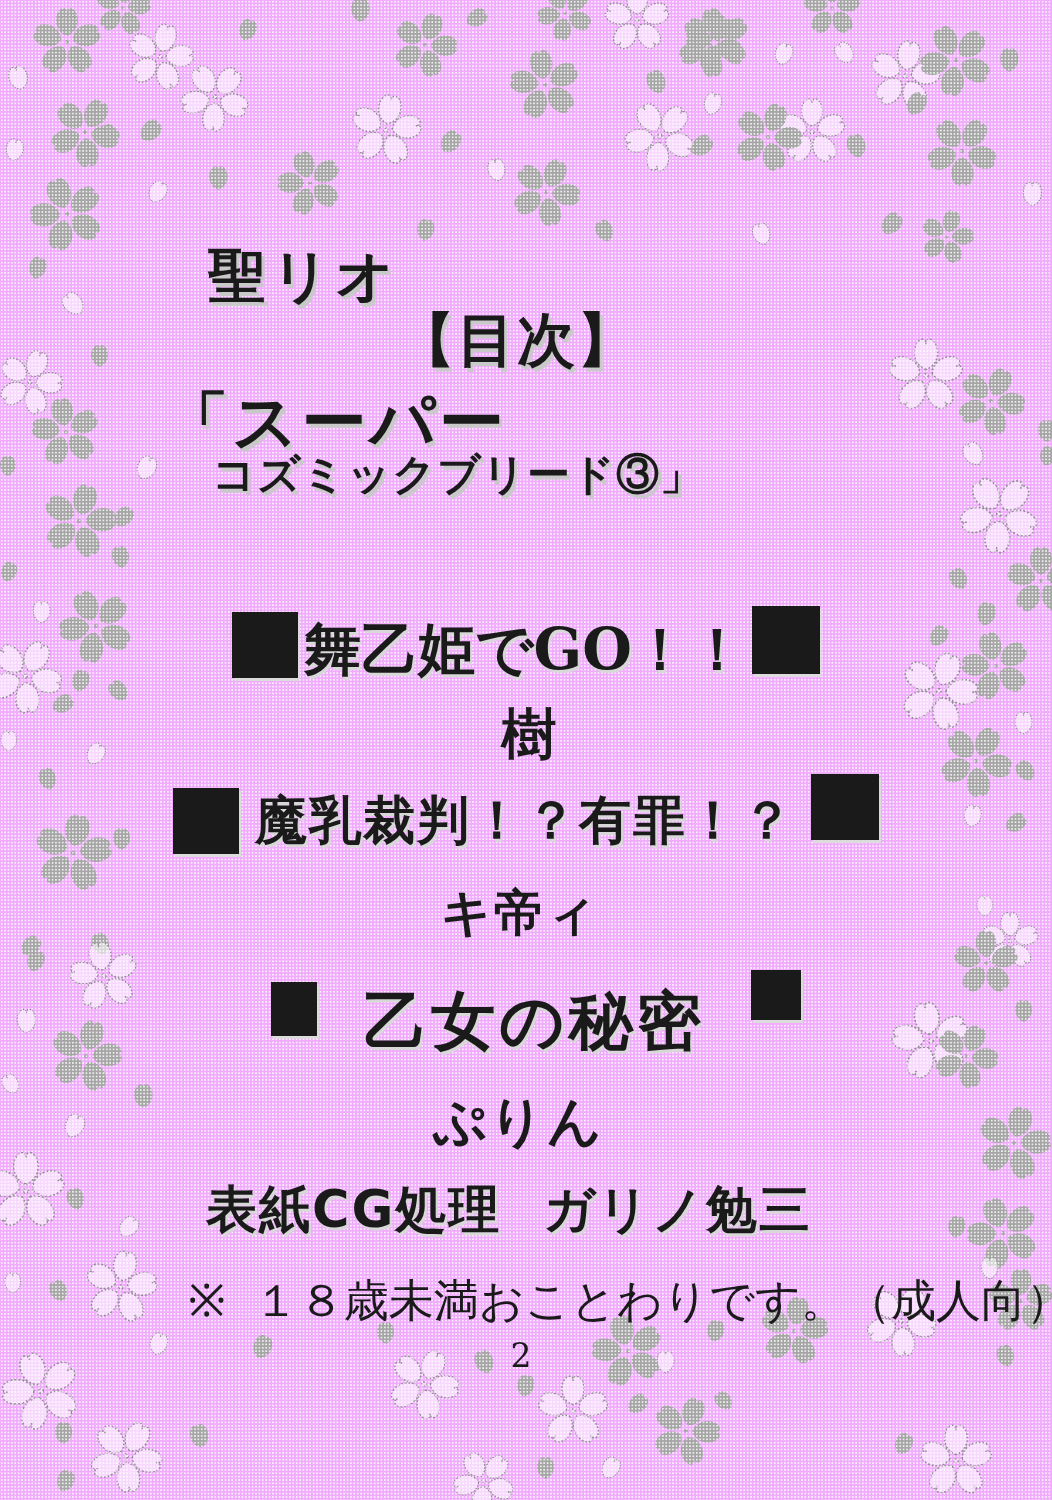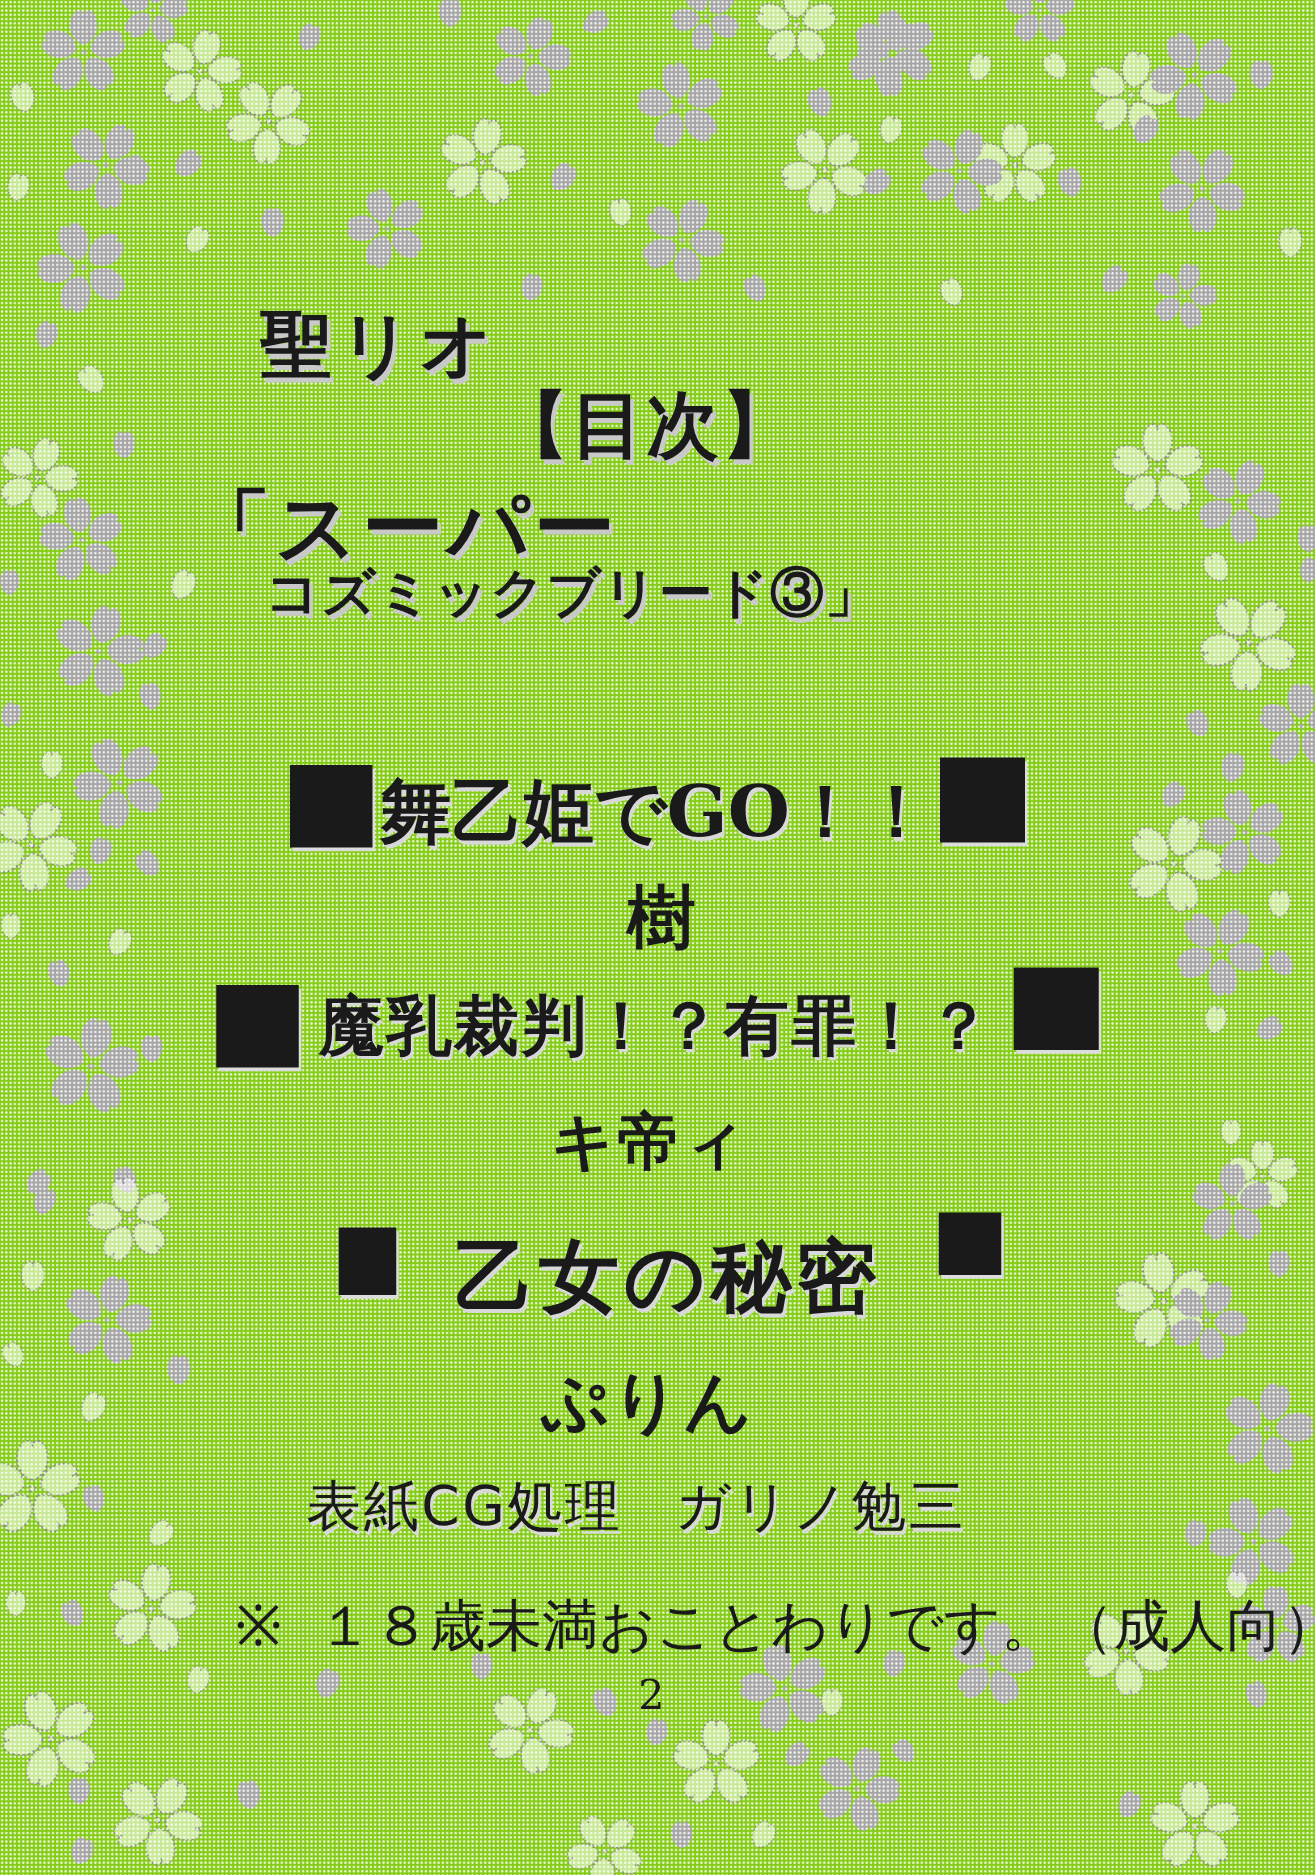--- a/index.html
+++ b/index.html
@@ -6,21 +6,21 @@
     --c-ink:#1a1a1a;
     --c-flower-fill:#a5a5a5;
     --c-flower-outline:#8d8d8d;
     --c-text-shadow:#c9c9c9;
   }
   html,body{margin:0;padding:0;background:#e8e8e8;}
   .page{
     position:relative;
     width:1052px;height:1500px;
     margin:0 auto;
-    background:#84cc16;
+    background:#f0abfc;
     overflow:hidden;
     font-family:"DejaVu Serif","Liberation Serif",serif;
     color:var(--c-ink);
   }
   
   .decor-layer{position:absolute;inset:0;z-index:0;}
   .deco{position:absolute;overflow:visible;}
   .f-fill{color:var(--c-flower-fill);fill:currentColor;stroke:none;}
   .f-line{color:var(--c-flower-outline);fill:#ffffff;fill-opacity:.55;
           stroke:currentColor;stroke-width:1.8;stroke-dasharray:2.4 2.1;}
@@ -34,21 +34,21 @@
   .abs{position:absolute;}
   .centered{position:absolute;left:0;right:0;text-align:center;}
   .gothic{font-family:"DejaVu Sans","Liberation Sans",sans-serif;}
   .serifb{font-family:"DejaVu Serif","Liberation Serif",serif;font-weight:700;}
   .shadowed{text-shadow:3px 4px 0 var(--c-text-shadow);}
   .lightshadow{text-shadow:2px 3px 0 #d8d8d8;}
 
   .circle-name{left:208px;top:238px;font-size:58px;font-weight:700;letter-spacing:5px;}
   .rating-label{left:664px;top:236px;font-size:58px;font-weight:700;letter-spacing:4px;}
   .toc-heading{top:302px;font-size:58px;font-weight:900;letter-spacing:2px;margin-left:-18px;}
-  .title-line1{left:152px;top:378px;font-size:65px;font-weight:900;letter-spacing:3px;}
+  .title-line1{left:164px;top:378px;font-size:65px;font-weight:900;letter-spacing:3px;}
   .title-line2{left:212px;top:446px;font-size:43px;font-weight:900;letter-spacing:1px;}
 
   .entry-row{position:absolute;left:0;right:0;display:flex;align-items:flex-start;justify-content:center;}
   .sq{background:var(--c-ink);display:inline-block;flex:0 0 auto;box-shadow:2px 3px 0 #dcdcdc;}
   .e1{top:612px;}
   .e1 .sq-l{width:66px;height:66px;}
   .e1 .sq-r{width:68px;height:68px;transform:translateY(-6px);}
   .e1 .entry-title{font-size:57px;margin:0 6px;}
   .e2{top:782px;}
   .e2 .sq-l{width:66px;height:66px;transform:translateY(6px);}
@@ -58,21 +58,21 @@
   .e3 .sq-l{width:46px;height:54px;transform:translateY(4px);}
   .e3 .sq-r{width:50px;height:50px;transform:translateY(-8px);}
   .e3 .entry-title{font-size:64px;margin:0 46px;letter-spacing:4px;}
   .entry-title{font-weight:900;white-space:nowrap;}
 
   .author{font-weight:900;}
   .author-1{top:698px;font-size:55px;margin-left:6px;}
   .author-2{top:880px;font-size:50px;margin-left:-12px;letter-spacing:2px;}
   .author-3{top:1086px;font-size:54px;margin-left:-16px;letter-spacing:2px;}
 
-  .credit-row{left:206px;top:1176px;font-size:44px;font-weight:400;letter-spacing:2px;white-space:nowrap;margin-left:39px;}
+  .credit-row{left:206px;top:1176px;font-size:51px;font-weight:700;letter-spacing:2px;white-space:nowrap;}
   .credit-label{margin-right:42px;}
 
   .disclaimer-row{left:188px;top:1268px;font-size:45px;white-space:nowrap;}
   .disclaimer-mark{margin-right:28px;}
   .u-wavy{
     text-decoration-style:wavy;
     text-decoration-color:#3a3a3a;
     text-decoration-thickness:1.5px;
     text-underline-offset:8px;
     margin-top:29px;

